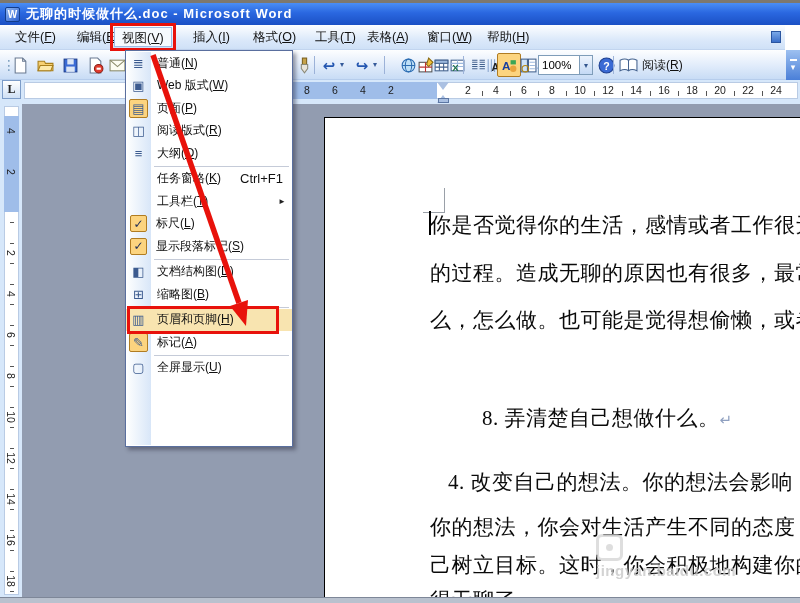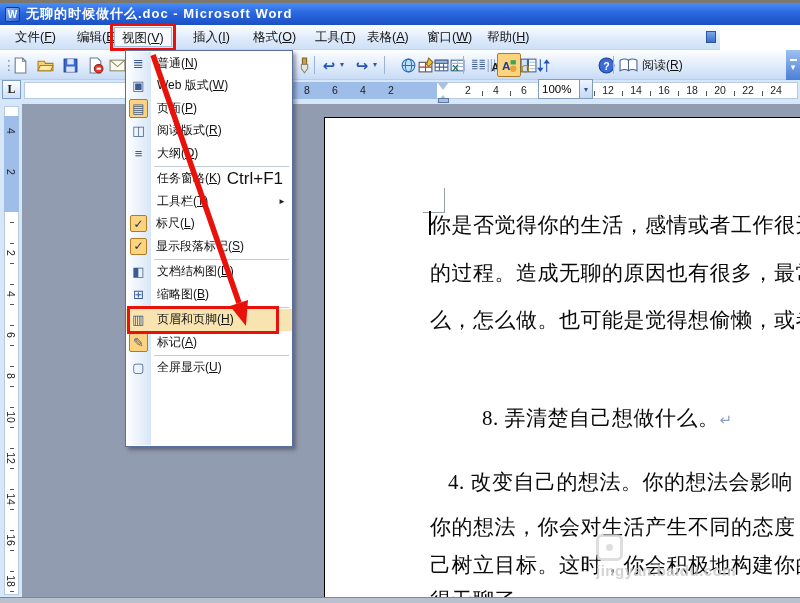--- a/index.html
+++ b/index.html
@@ -17,21 +17,21 @@
   }
   .wicon {
     width:15px; height:15px; border-radius:2px; margin-right:6px;
     background: linear-gradient(135deg,#8fb6f2,#2a5fd0);
     border:1px solid #123c8a; color:#fff; font-weight:bold; font-size:10px;
     display:flex; align-items:center; justify-content:center;
   }
   .title { color:#fff; font-weight:bold; font-size:13px; letter-spacing:1px; }
   
   .menubar {
-    position:absolute; left:0; top:25px; width:720px; height:25px;
+    position:absolute; left:0; top:25px; width:785px; height:25px;
     background: linear-gradient(to bottom,#fdfeff,#dcE9fa 60%,#cfe1f7);
     border-bottom:1px solid #c2d5ef; z-index:35;
   }
   .mb-item {
     position:absolute; top:2px; height:20px; line-height:20px;
     padding:0 7px; font-size:12.5px; color:#111; cursor:default;
   }
   .mb-item u { text-decoration:underline; }
   .mb-item.open {
     background:#f6fafe; border:1px solid #9ebce4;
@@ -48,21 +48,21 @@
   .grip { position:absolute; left:2px; top:4px; color:#7b9ebe; font-size:14px; letter-spacing:0; line-height:22px; }
   .tbtn {
     position:absolute; top:3px; width:24px; height:24px; border:1px solid transparent;
     display:flex; align-items:center; justify-content:center; border-radius:2px;
   }
   .tbtn svg { width:17px; height:17px; }
   .tbtn.active { background:#fcd47f; border:1px solid #b07c22; }
   .tsep { position:absolute; top:6px; width:1px; height:18px; background:#9cb2d8; }
   .glyph { font-size:15px; color:#2456b0; font-weight:bold; line-height:1; }
   .tcaret { position:absolute; top:10px; width:10px; font-size:8px; color:#355a9a; }
-  .zoombox { position:absolute; top:5px; left:538px; width:55px; height:20px; display:flex;margin-top:24px; }
+  .zoombox { position:absolute; top:5px; left:538px; width:55px; height:20px; display:flex; }
   .zoominput {
     width:42px; height:20px; border:1px solid #7f9db9; font-size:11.5px; padding:1px 3px;
     font-family:"Liberation Sans",sans-serif;
   }
   .zcaret { width:13px; height:20px; background:linear-gradient(#eef4fd,#c4d9f5);
     border:1px solid #7f9db9; border-left:none; font-size:8px; color:#33568e;
     display:flex; align-items:center; justify-content:center; }
   .readlbl { font-size:12px; color:#111; margin-left:4px; line-height:24px; }
   .readbtn { position:absolute; left:616px; top:3px; height:24px; display:flex; align-items:center; padding:0 3px; }
   .tb-ovf { position:absolute; left:786px; top:0; width:14px; height:30px;
@@ -121,21 +121,21 @@
     background:linear-gradient(to right,#fdfefe,#d8e6f8); }
   .mrow { position:relative; height:22.5px; display:flex; align-items:center; padding-left:2px;
     font-size:12px; color:#111; }
   .mrow u { text-decoration:underline; }
   .micon { width:19px; height:17px; margin-left:1px; display:flex; align-items:center; justify-content:center;
     font-size:13px; color:#3c5b8f; z-index:2; }
   .micon.boxed { background:#fcd47f; border:1px solid #b07c22; border-radius:2px; height:19px; }
   .micon.checkbox { background:#fcd47f; border:1px solid #b07c22; border-radius:2px;
     width:17px; height:17px; margin-left:2px; font-size:12px; color:#1a2a55; font-weight:bold; }
   .mlabel { margin-left:9px; white-space:nowrap; z-index:2; }
-  .mshort { margin-left:auto; margin-right:9px; font-size:17px; color:#111; z-index:2; }
+  .mshort { margin-left:auto; margin-right:9px; font-size:13px; color:#111; z-index:2; }
   .marrow { margin-left:auto; margin-right:6px; font-size:8px; color:#222; z-index:2; }
   .msep { height:3px; margin-left:28px; margin-right:3px; position:relative; }
   .msep::after { content:""; position:absolute; left:0; right:0; top:1px; height:1px; background:#c5cbd8; }
   .mrow.hl { background:#f8e4b0; }
   .mrow.hl::after { content:""; position:absolute; left:1px; right:13px; top:-3px; bottom:-3px;
     border:3px solid #e8120b; z-index:3; }
   .mrow.dis .mlabel { color:#a8aeb9; }
   
   .arrowsvg { position:absolute; left:0; top:0; z-index:60; pointer-events:none; }
 </style>

